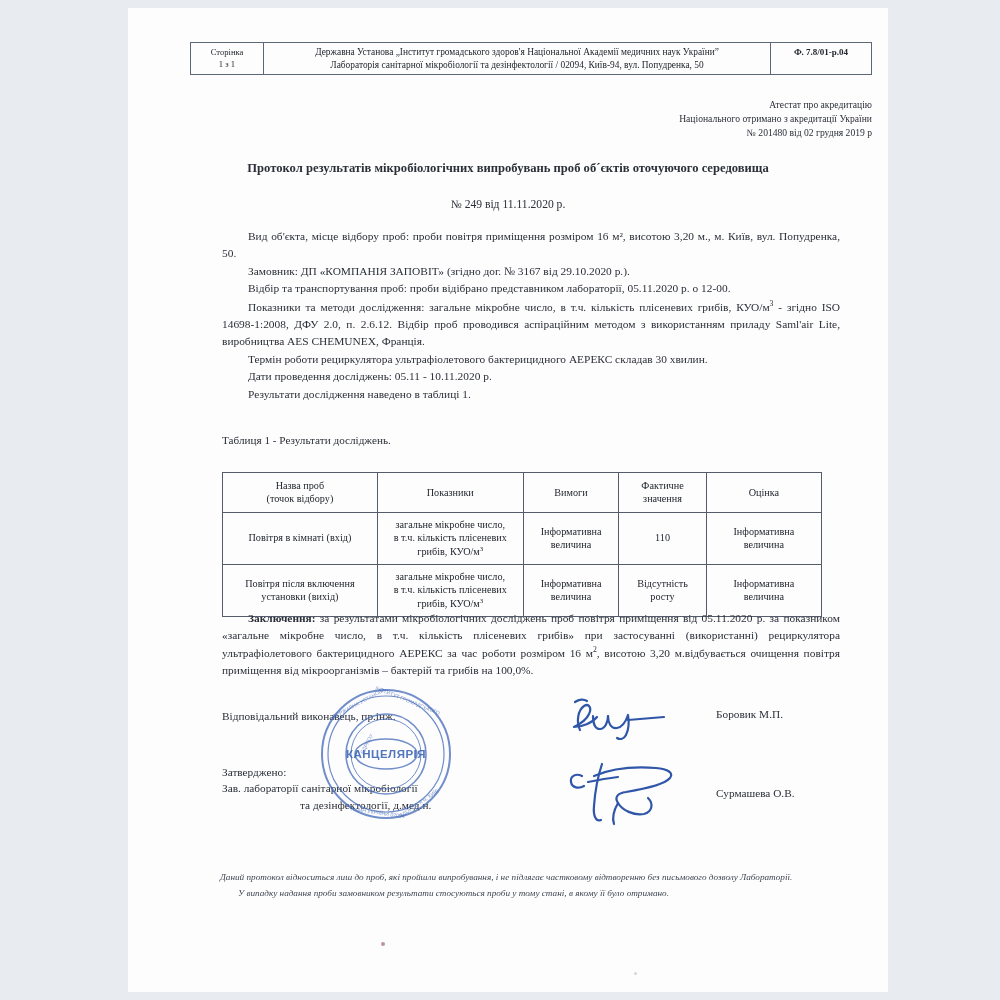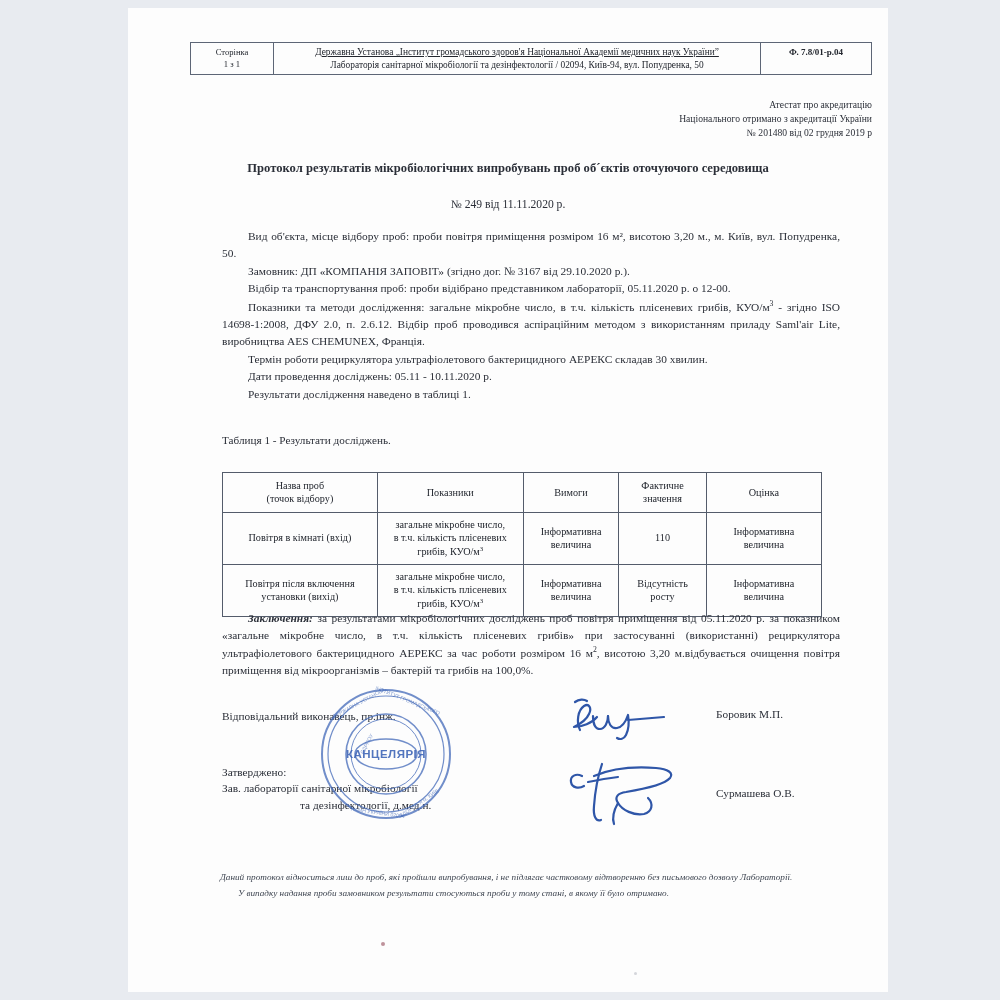--- a/index.html
+++ b/index.html
@@ -35,29 +35,29 @@
     position: absolute;
     left: 62px;
     top: 34px;
     width: 682px;
     border-collapse: collapse;
     font-size: 9.2px;
     line-height: 1.35;
   }
   .hdr-table td {
     border: 1px solid #5d6676;
-    padding: 3px 12px;
+    padding: 3px 7px;
     text-align: center;
     vertical-align: middle;
     color: #22262e;
   }
   .hdr-page { width: 58px; font-size: 8.6px; }
   .hdr-main { font-size: 9.4px; }
   .hdr-form { width: 86px; font-size: 9px; font-weight: bold; vertical-align: top !important; }
-  .hdr-main-line1 { display: block; text-decoration: underline; }
+  .hdr-main-line1 { display: block; }
   .hdr-main-line2 { display: block; text-align: center; }
 
   
   .accred {
     position: absolute;
     right: 16px;
     top: 90px;
     text-align: right;
     font-size: 9.6px;
     line-height: 1.45;
@@ -137,21 +137,21 @@
   .concl {
     position: absolute;
     left: 94px;
     top: 602px;
     width: 618px;
     font-size: 11.4px;
     line-height: 1.5;
     text-align: justify;
   }
   .concl p { margin: 0; text-indent: 26px; }
-  .concl b { font-weight: bold; font-style: italic; }
+  .concl b { font-weight: bold; }
 
   
   .sig-block { position: absolute; font-size: 11.3px; line-height: 1.45; }
   .sig-1 { left: 94px; top: 700px; }
   .sig-2 { left: 94px; top: 756px; }
   .sig-2 .indent { display: block; padding-left: 78px; }
   .sig-name { position: absolute; font-size: 11.3px; }
   .sig-name-1 { left: 588px; top: 700px; }
   .sig-name-2 { left: 588px; top: 779px; }
 

